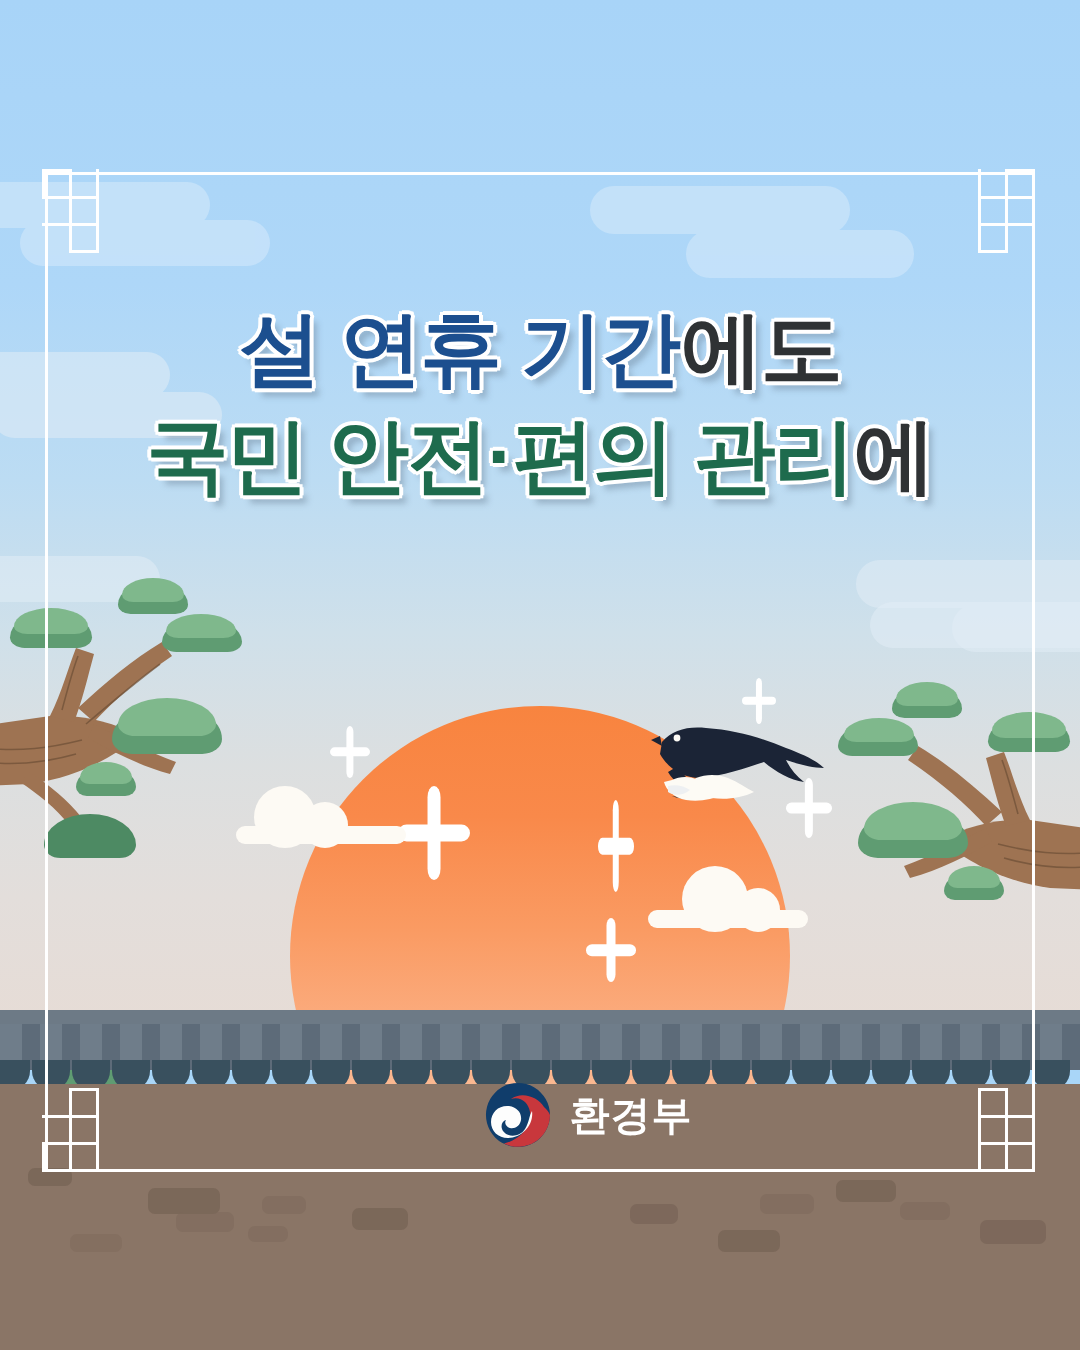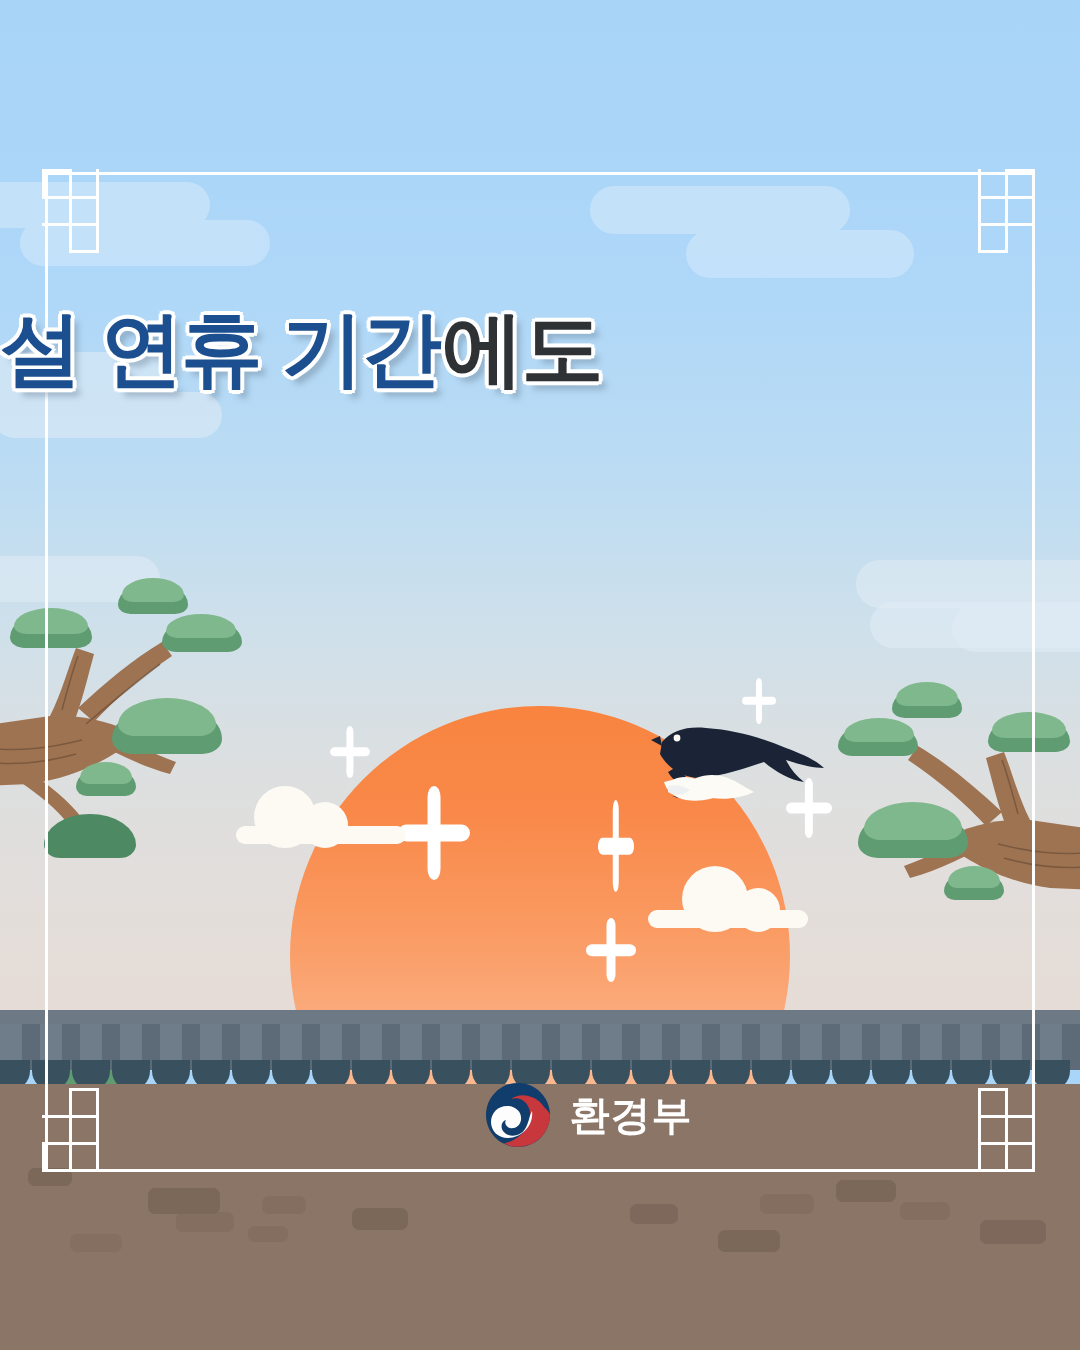--- a/index.html
+++ b/index.html
@@ -45,21 +45,21 @@
               border-radius:0 0 19px 19px;text-decoration:none;display:block;}
   .ground{position:absolute;left:0;top:74px;width:1080px;height:266px;background:#8a7566;}
   .brick{position:absolute;border-radius:7px;}
   
   
   .frame{position:absolute;left:45px;top:172px;width:990px;height:1000px;
          border:3px solid #ffffff;box-sizing:border-box;}
   .cornerpat{position:absolute;width:70px;height:70px;}
   .cornerpat i{position:absolute;border:3px solid #ffffff;box-sizing:border-box;display:block;}
   
-  .title{position:absolute;left:0;top:296px;width:1080px;text-align:left;z-index:40;}
+  .title{position:absolute;left:0;top:296px;width:1080px;text-align:center;z-index:40;}
   .tline{font-size:82px;font-weight:bold;line-height:1.30;letter-spacing:-2px;
          white-space:nowrap;
          text-shadow:
            -3px -3px 0 #fff, 3px -3px 0 #fff,-3px 3px 0 #fff, 3px 3px 0 #fff,
            -4px 0 0 #fff, 4px 0 0 #fff, 0 -4px 0 #fff, 0 4px 0 #fff,
            7px 8px 6px rgba(90,110,130,.40);}
   .cBlue{color:#1c4f8f;}
   .cGreen{color:#1e6b4d;}
   .cDark{color:#2f3234;}
   
@@ -312,20 +312,23 @@
     <i style="left:24px;top:24px;width:30px;height:30px;"></i>
     <i style="left:24px;top:-3px;width:30px;height:30px;border-top:none;"></i>
     <i style="left:-3px;top:24px;width:30px;height:30px;border-left:none;"></i>
     <i style="left:24px;top:51px;width:30px;height:30px;"></i>
   </div>
 
   <div class="title">
     <div class="tline">
       <span class="cBlue">설 연휴 기간</span><span class="cDark">에도</span>
     </div>
+    <div class="tline">
+      <span class="cGreen">국민 안전·편의 관리</span><span class="cDark">에</span>
+    </div>
   </div>
 
   <div class="logobar">
     <div class="taeguk">
       <svg width="68" height="68" viewBox="0 0 68 68">
         <path d="M34 2 A32 32 0 1 1 33.9 2 Z" fill="#103d6b"></path>
         <path d="M34 2 A32 32 0 0 1 34 66 A32 32 0 0 0 34 2 Z" fill="#c8373c"></path>
         <path d="M66 34 A32 32 0 0 1 20 62.6 C38 58 48 44 46 31
                  C44.5 21 36 15 27 18 C38 10 54 16 60 26 C63 29 65 31 66 34 Z" fill="#c8373c"></path>
         <path d="M48 30 C50 44 38 57 24 57 C14 57 7 50 7 41 C7 31 15 24 25 25

